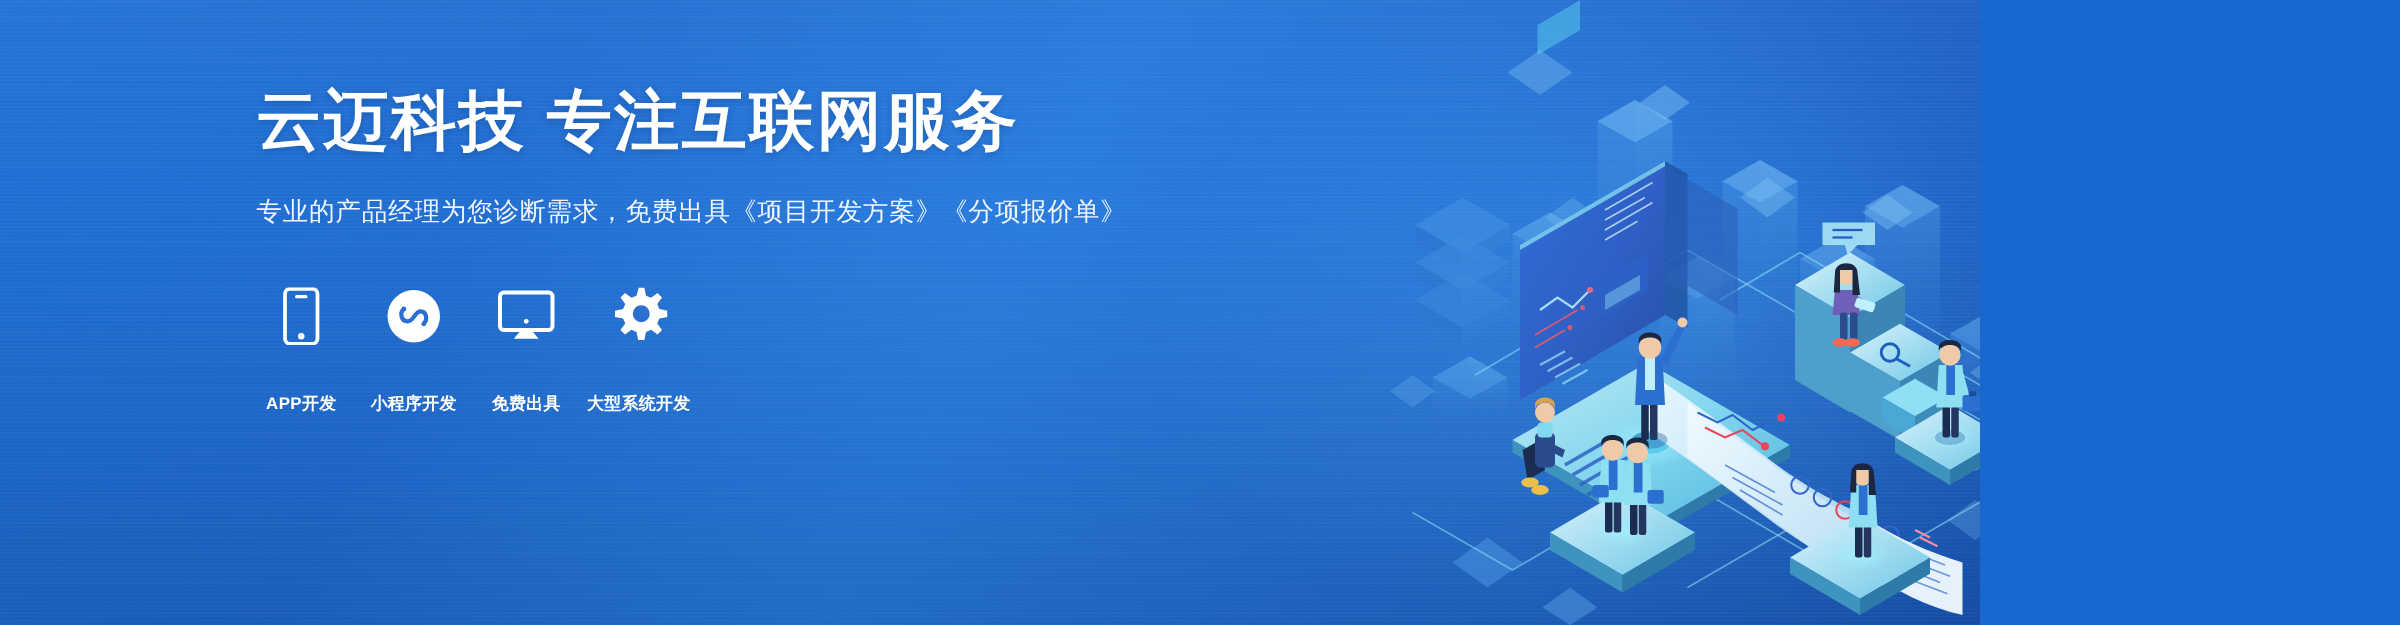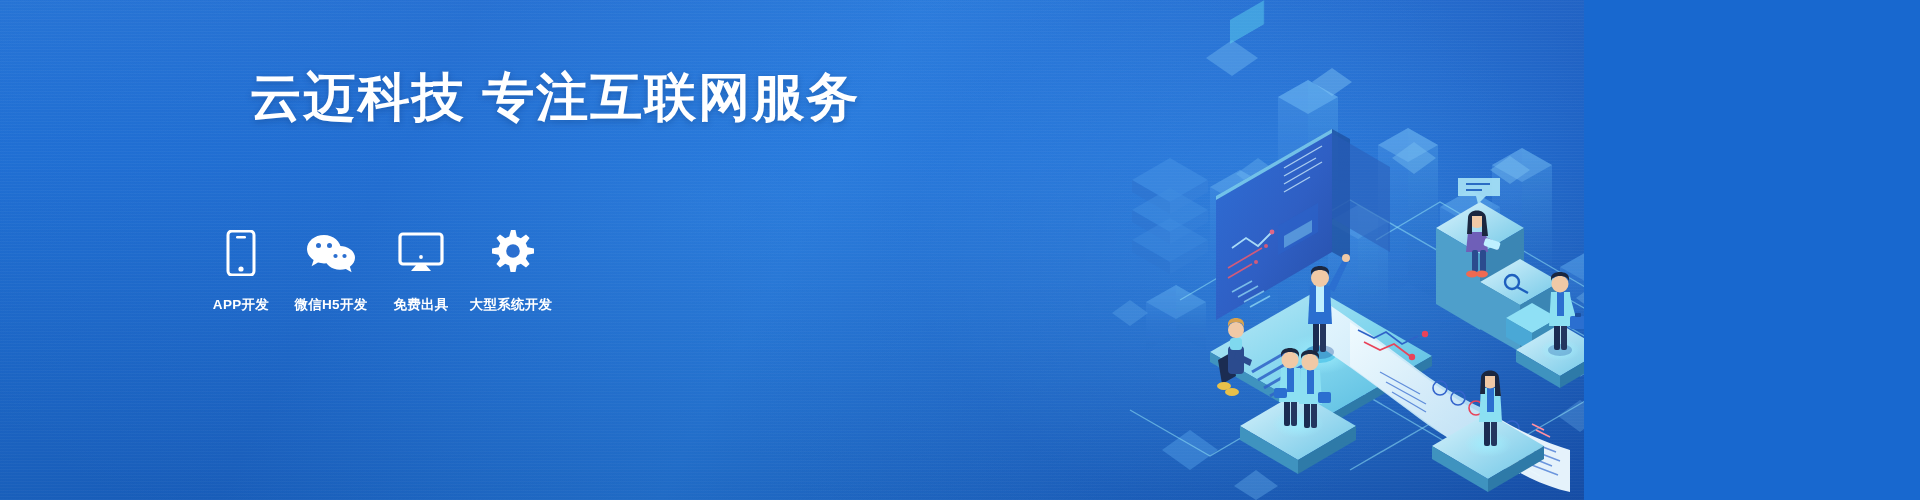--- a/index.html
+++ b/index.html
@@ -9,21 +9,20 @@
     background:#1868cf;
   }
 
   #banner {
     position:relative;
     width:1584px; height:500px;
     overflow:hidden;
     background:
       radial-gradient(ellipse 900px 620px at 1320px 250px, rgba(64,150,238,0.55) 0%, rgba(38,118,220,0.20) 45%, rgba(20,90,200,0) 72%),
       linear-gradient(118deg, #1f6fd4 0%, #1a66cd 26%, #1f72d8 50%, #1a62c8 74%, #154fb0 100%);
-    text-align: center;
   }
 
   
   #texture {
     position:absolute; inset:0;
     background-image:repeating-linear-gradient(0deg,
       rgba(255,255,255,0.030) 0px, rgba(255,255,255,0.030) 1px,
       rgba(0,0,0,0.000) 1px, rgba(0,0,0,0.000) 3px);
     pointer-events:none;
   }
@@ -74,21 +73,21 @@
     margin-right:18px;
     cursor:pointer;
   }
   .svc:last-child { margin-right:0;font-family:Liberation Serif, serif; }
   .svc-ico {
     height:50px;
     display:flex; align-items:center; justify-content:center;
   }
   .svc-ico svg { display:block; }
   .svc-label {
-    margin-top:18px;
+    margin-top:36px;
     font-size:13.5px;
     color:#ffffff;
     font-weight:bold;
     white-space:nowrap;
     letter-spacing:0.3px;
   }
 
   
   #art {
     position:absolute;
@@ -464,52 +463,49 @@
         <circle cx="610" cy="380" r="8.5" fill="#f0c9a6"></circle>
         <path d="M601 378 C601 368 619 368 619 378 L621 396 L615 396 L615 376 L605 376 L605 394 L600 394 Z" fill="#1b2740"></path>
       </g>
 
     </svg>
   </div>
 
   <div id="copy">
     <div id="headline">云迈科技 专注互联网服务</div>
     <div id="subcopy">
+      <div>专业的产品经理为您诊断需求，免费出具《项目开发方案》《分项报价单》</div>
     </div>
   </div>
 
   <div id="services">
 
     <div class="svc">
       <div class="svc-ico">
         <svg width="30" height="46" viewBox="0 0 30 46">
           <rect x="2" y="1" width="26" height="44" rx="4" fill="none" stroke="#ffffff" stroke-width="3"></rect>
           <rect x="10" y="6" width="10" height="2.6" rx="1.3" fill="#ffffff"></rect>
           <circle cx="15" cy="39" r="2.6" fill="#ffffff"></circle>
         </svg>
       </div>
       <div class="svc-label">APP开发</div>
     </div>
 
-
     <div class="svc">
       <div class="svc-ico">
-        <svg width="50" height="44" viewBox="0 0 50 44">
-          <path d="M18 4 C8.6 4 1 10.3 1 18 C1 22.4 3.6 26.4 7.6 28.9 L5.6 35.2 L12 31.6
-                   C13.9 32.1 15.9 32.4 18 32.4 C27.4 32.4 35 26.1 35 18.4 C35 10.7 27.4 4 18 4 Z" fill="#ffffff"></path>
-          <circle cx="12.5" cy="14.5" r="2.5" fill="#2b6fd0"></circle>
-          <circle cx="23.5" cy="14.5" r="2.5" fill="#2b6fd0"></circle>
-          <path d="M34 15 C42.3 15 49 20.3 49 26.8 C49 30.3 47 33.5 43.9 35.7 L45.6 41.2 L39.9 38
-                   C38.1 38.5 36.1 38.7 34 38.7 C25.7 38.7 19 33.4 19 26.8 C19 20.3 25.7 15 34 15 Z" fill="#ffffff"></path>
-          <circle cx="29.5" cy="25" r="2.1" fill="#2b6fd0"></circle>
-          <circle cx="38.5" cy="25" r="2.1" fill="#2b6fd0"></circle>
+        <svg width="44" height="44" viewBox="0 0 44 44">
+          <circle cx="22" cy="22" r="21" fill="#ffffff"></circle>
+          <path d="M14 16 C10.5 19.5 12 26 17 26 C22.5 26 22.5 18 27.5 18 C32 18 33.5 24.5 30 28" fill="none" stroke="#2b6fd0" stroke-width="3.4" stroke-linecap="round"></path>
+          <circle cx="14.2" cy="16.2" r="1.9" fill="#2b6fd0"></circle>
+          <circle cx="30" cy="28" r="1.9" fill="#2b6fd0"></circle>
         </svg>
       </div>
-      <div class="svc-label">微信H5开发</div>
+      <div class="svc-label">小程序开发</div>
     </div>
+
 
     <div class="svc">
       <div class="svc-ico">
         <svg width="46" height="42" viewBox="0 0 46 42">
           <rect x="2" y="2" width="42" height="30" rx="3" fill="none" stroke="#ffffff" stroke-width="3.2"></rect>
           <circle cx="23" cy="25" r="1.9" fill="#ffffff"></circle>
           <path d="M13 39 L33 39 L27 32 L19 32 Z" fill="#ffffff"></path>
         </svg>
       </div>
       <div class="svc-label">免费出具</div>

